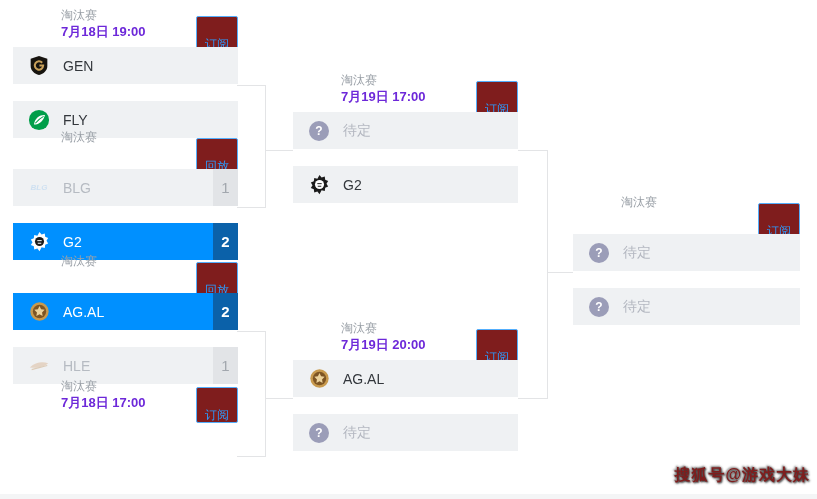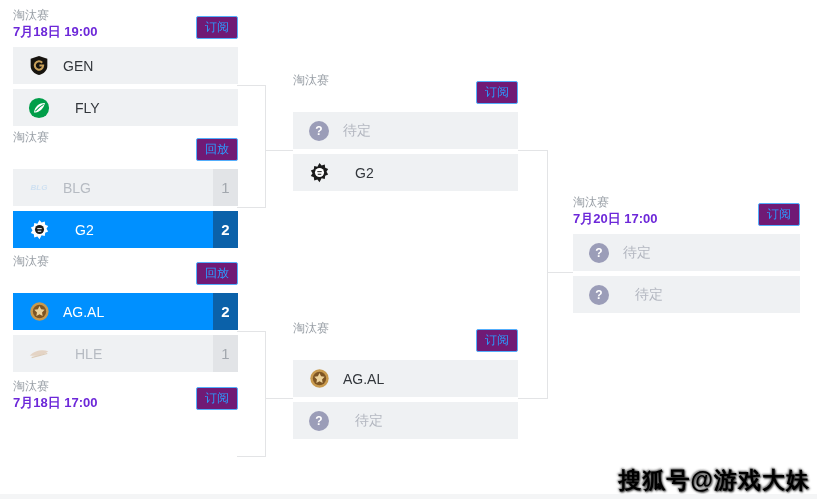--- a/index.html
+++ b/index.html
@@ -1,30 +1,30 @@
 <!DOCTYPE html>
 <html><head>
 <meta charset="utf-8">
 <style>
   html,body{margin:0;padding:0;background:#fff;}
   body{font-family:"Liberation Sans","DejaVu Sans",sans-serif;}
   .stage-canvas{position:relative;width:817px;height:499px;background:#ffffff;overflow:hidden;}
 
   
   .match{position:absolute;width:225px;}
-  .mhead{position:relative;height:39px;}
+  .mhead{position:relative;height:39px;margin-left:48px;}
   .stage-label{font-size:12px;color:#9ba1a8;line-height:14px;}
   .match-date{font-size:13px;color:#6d28d9;font-weight:bold;line-height:20px;}
-  .mbtn{position:absolute;right:0;top:8px;min-width:42px;height:23px;background:#701a75;
+  .mbtn{position:absolute;right:0;top:8px;min-width:42px;height:23px;background:#7f1d1d;
         border:1px solid #53aefc;border-radius:2px;color:#2b9cff;font-size:12px;
-        line-height:21px;padding:0 6px;cursor:pointer;font-family:inherit;}
+        line-height:21px;padding:17px 6px;cursor:pointer;font-family:inherit;}
   .rows{margin:0;}
-  .row{position:relative;height:37px;margin-bottom:5px;background:#eff1f3;
+  .row{position:relative;height:37px;margin-bottom:17px;background:#eff1f3;
        display:flex;align-items:center;padding-left:15px;box-sizing:border-box;}
-  .row:last-child{margin-bottom:0;gap:12px;}
+  .row:last-child{margin-bottom:0;}
   .tname{margin-left:13px;font-size:14px;color:#33373c;}
   .row--win{background:#0090ff;}
   .row--win .tname{color:#ffffff;}
   .row--lose .tname{color:#b6bbc2;}
   .row--tbd .tname{color:#b3b7c0;}
   .score{position:absolute;right:0;top:0;width:25px;height:37px;display:flex;
          align-items:center;justify-content:center;font-size:15px;}
   .score--lose{background:#e2e4e7;color:#a2a7ae;}
   .score--win{background:#0b61a9;color:#ffffff;font-weight:bold;}
 
@@ -35,21 +35,21 @@
   .tbd-circle{width:20px;height:20px;border-radius:50%;background:#9b9db8;color:#fff;
               font-size:12px;font-weight:bold;display:flex;align-items:center;justify-content:center;}
   .wordmark-blg{font-size:8px;font-weight:bold;font-style:italic;color:#a8cdf0;letter-spacing:0;}
 
   
   .hline,.vline{position:absolute;background:#e3e4e6;}
   .hline{height:1px;}
   .vline{width:1px;}
 
   
-  .watermark{position:absolute;right:7px;top:465px;font-size:23px;font-weight:bold;color:#000000;
+  .watermark{position:absolute;right:7px;top:465px;font-size:16px;font-weight:bold;color:#7f1d1d;
              letter-spacing:1px;
              text-shadow:1px 1px 2px rgba(40,40,40,.9), -1px -1px 2px rgba(40,40,40,.5), 0 0 3px rgba(60,60,60,.6);}
   .bottom-strip{position:absolute;left:0;bottom:0;width:100%;height:5px;background:#f4f5f6;}
 </style>
 </head>
 <body>
 
 <div class="stage-canvas">
 
   <div class="match" style="left:13px;top:8px;">
@@ -142,20 +142,21 @@
     <div class="mhead">
       <div class="stage-label">淘汰赛</div>
       <div class="match-date">7月18日 17:00</div>
       <button class="mbtn">订阅</button>
     </div>
   </div>
 
   <div class="match" style="left:293px;top:73px;">
     <div class="mhead">
       <div class="stage-label">淘汰赛</div>
+      <div class="match-date">7月19日 17:00</div>
       <button class="mbtn">订阅</button>
     </div>
     <div class="rows">
       <div class="row row--tbd">
         <span class="ticon">
             <span class="tbd-circle">?</span>
           </span>
         <span class="tname">待定</span>
       </div>
       <div class="row">
@@ -167,20 +168,21 @@
             </svg>
         </span>
         <span class="tname">G2</span>
       </div>
     </div>
   </div>
 
   <div class="match" style="left:293px;top:321px;">
     <div class="mhead">
       <div class="stage-label">淘汰赛</div>
+      <div class="match-date">7月19日 20:00</div>
       <button class="mbtn">订阅</button>
     </div>
     <div class="rows">
       <div class="row">
         <span class="ticon">
           <svg width="21" height="21" viewBox="0 0 24 24">
               <circle cx="12" cy="12" r="10.5" fill="#c89a4e"></circle>
               <circle cx="12" cy="12" r="7.6" fill="#7d5524"></circle>
               <path d="M12 5.8 l1.8 3.7 4.1.6 -3 2.9 .7 4.1 L12 15.2 8.4 17.1l.7-4.1-3-2.9 4.1-.6z" fill="#ecd29a"></path>
             </svg>
@@ -192,21 +194,20 @@
             <span class="tbd-circle">?</span>
           </span>
         <span class="tname">待定</span>
       </div>
     </div>
   </div>
 
   <div class="match" style="left:573px;top:195px;width:227px;">
     <div class="mhead">
       <div class="stage-label">淘汰赛</div>
-      <div class="match-date">7月20日 17:00</div>
       <button class="mbtn">订阅</button>
     </div>
     <div class="rows">
       <div class="row row--tbd">
         <span class="ticon">
             <span class="tbd-circle">?</span>
           </span>
         <span class="tname">待定</span>
       </div>
       <div class="row row--tbd">

